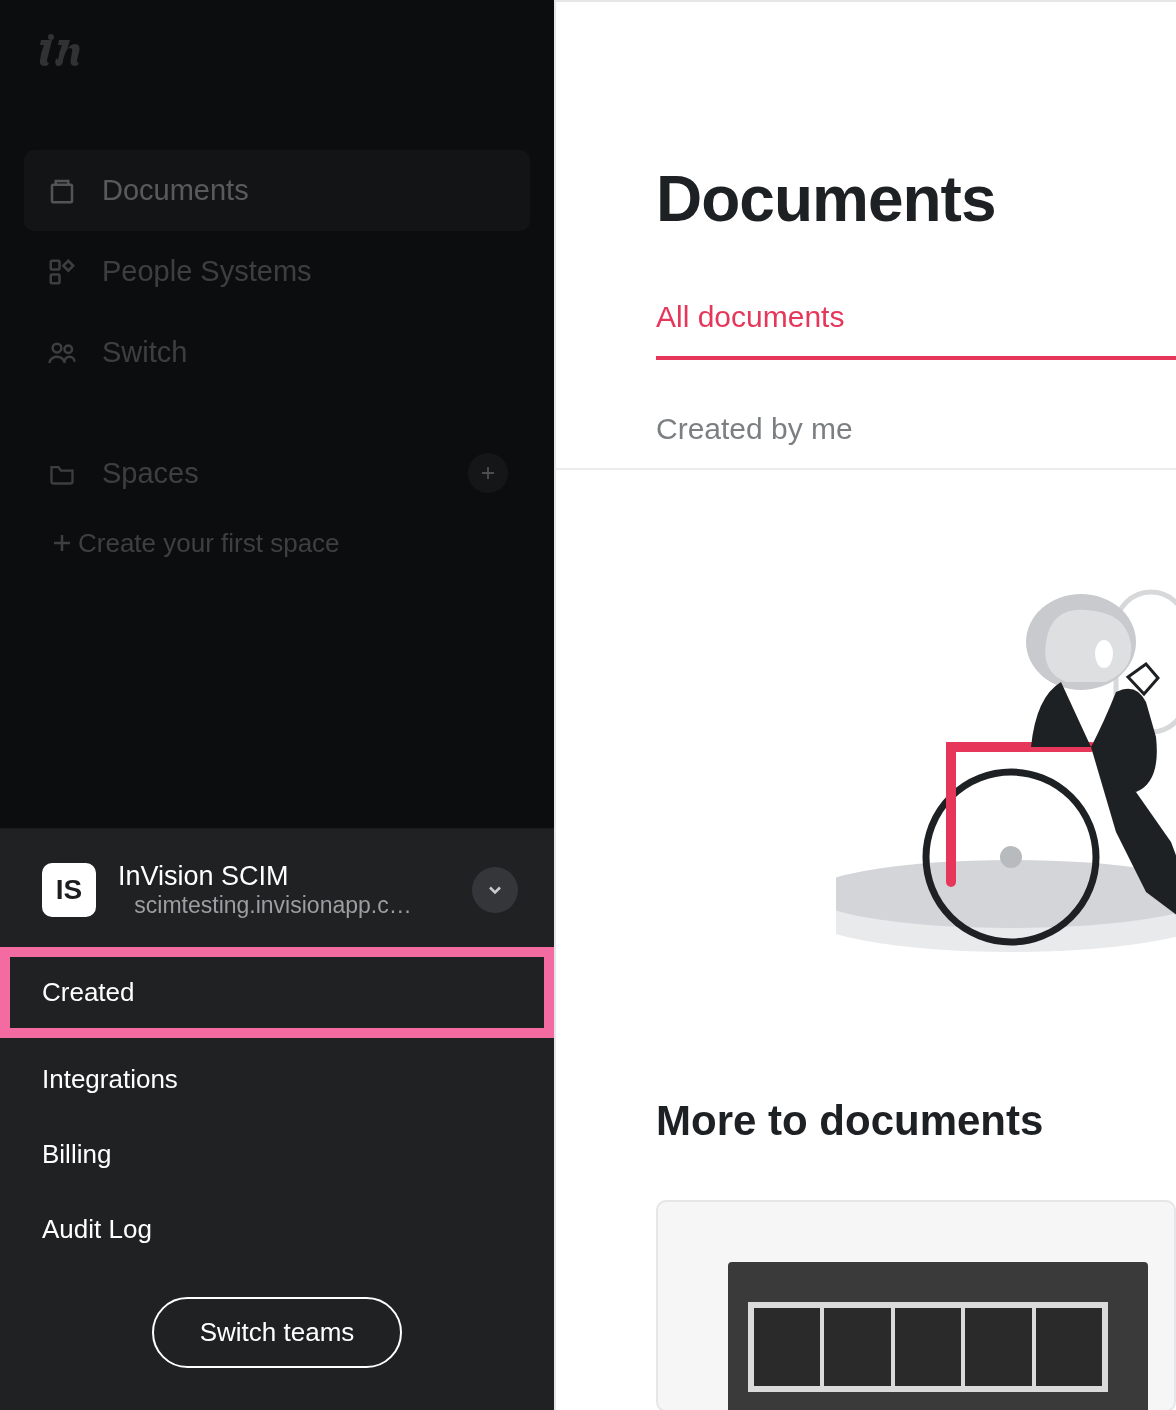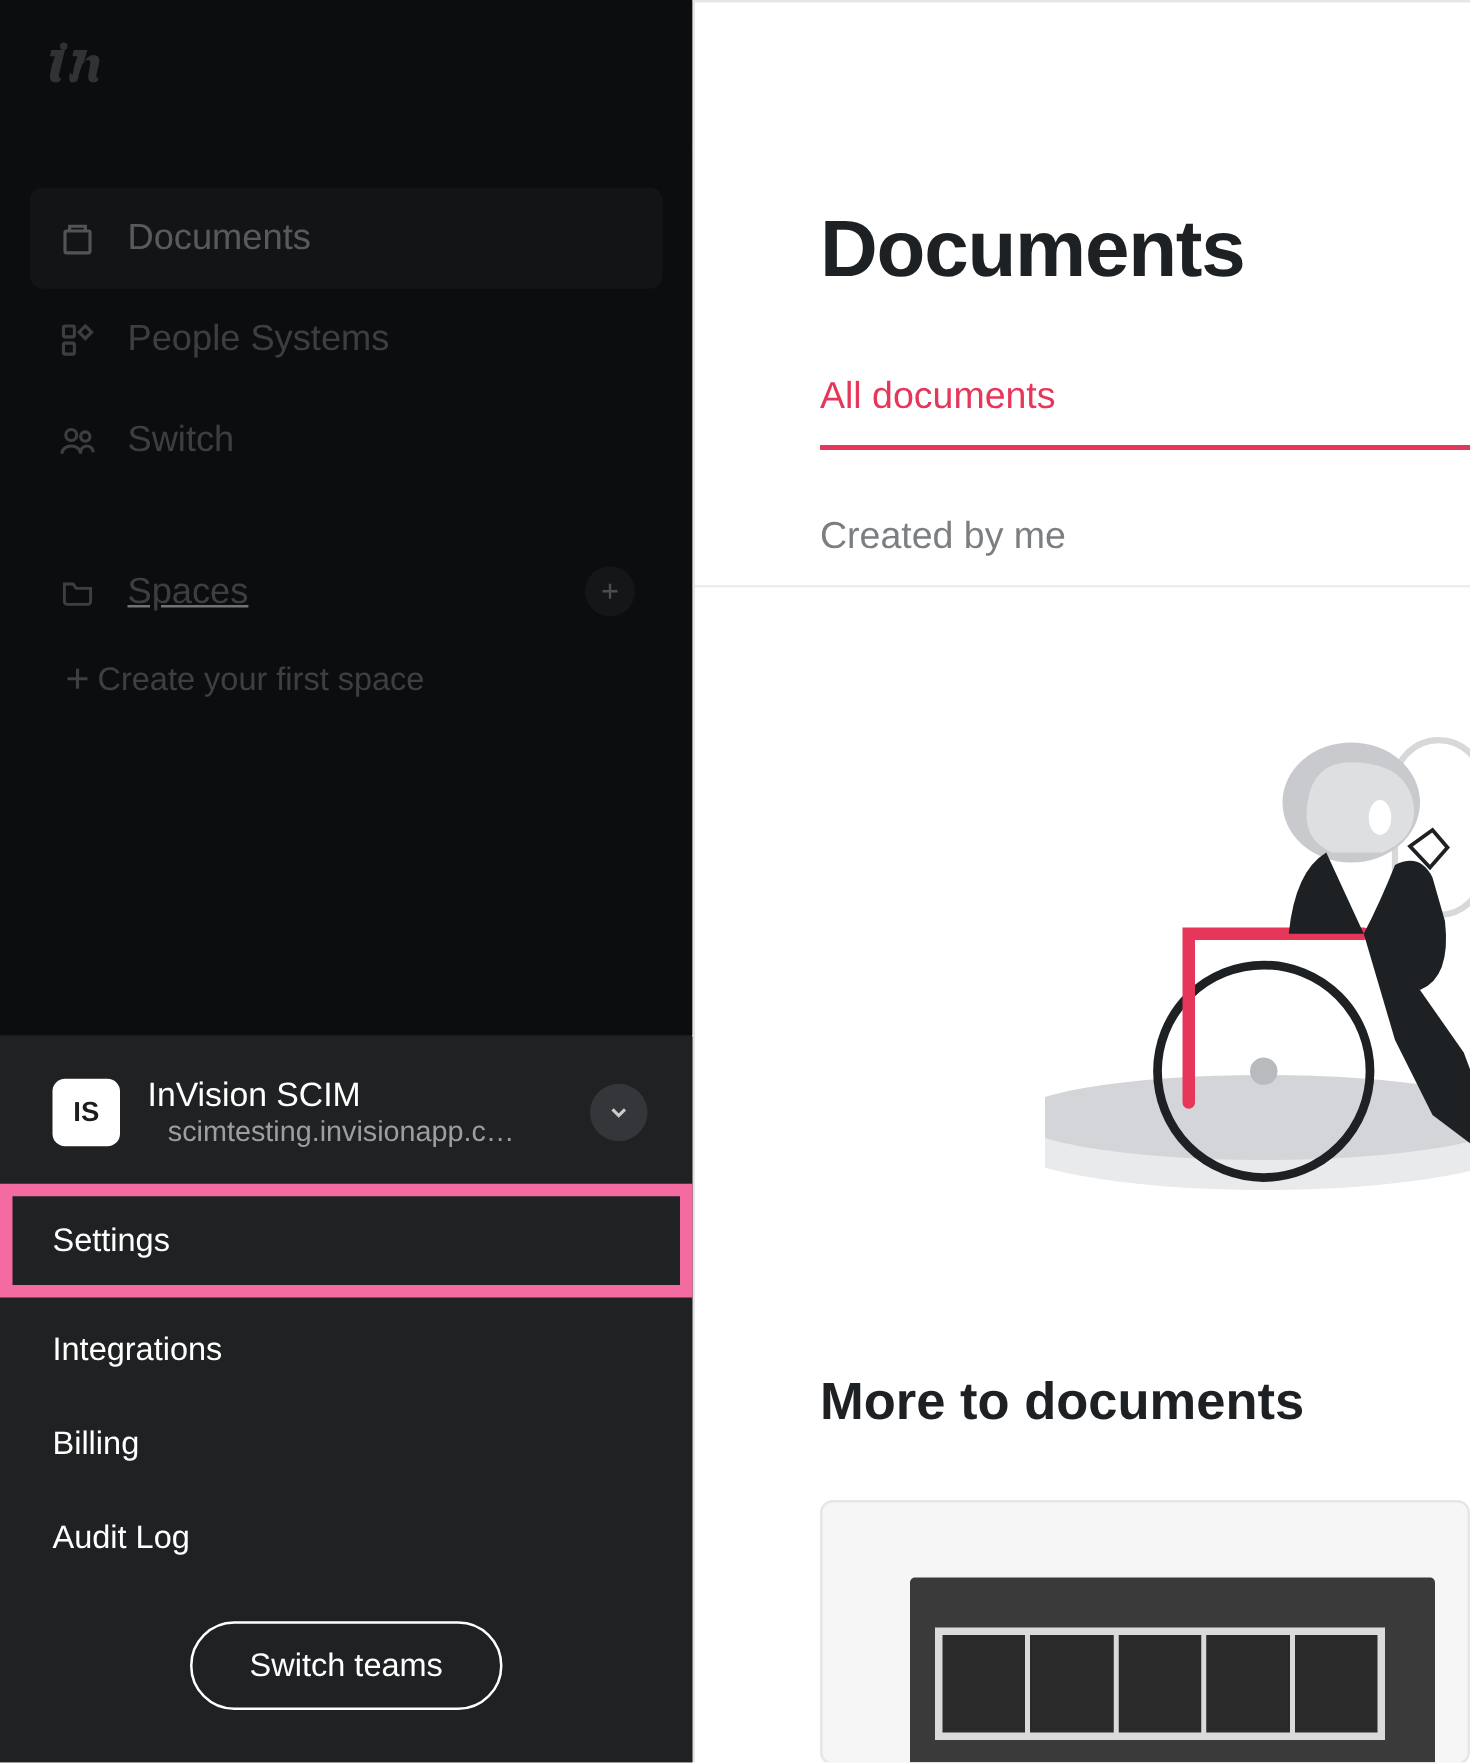--- a/index.html
+++ b/index.html
@@ -47,21 +47,20 @@
       cursor: pointer;
     }
     .nav-item.active { background: #2b2d30; color: #c5c7c9; }
     .nav-icon { width: 32px; height: 32px; flex-shrink: 0; display: flex; align-items: center; justify-content: center; }
     .spaces-section { padding: 40px 24px 0 24px; }
     .spaces-header {
       display: flex;
       align-items: center;
       justify-content: space-between;
       padding: 20px 22px;
-      text-decoration: underline;
     }
     .spaces-left { display: flex; align-items: center; gap: 24px; color: #888b8f; font-size: 29px; font-weight: 500; }
     .add-btn {
       width: 40px; height: 40px;
       border-radius: 50%;
       background: #2f3133;
       display: flex; align-items: center; justify-content: center;
       color: #a0a2a4;
       cursor: pointer;
     }
@@ -82,21 +81,21 @@
     .team-row {
       display: flex;
       align-items: center;
       gap: 22px;
       padding: 32px 36px 28px 42px;
     }
     .team-avatar {
       width: 54px; height: 54px;
       background: #fff;
       color: #1b1d1f;
-      font-size: 22px;
+      font-size: 28px;
       font-weight: 600;
       border-radius: 10px;
       display: flex; align-items: center; justify-content: center;
     }
     .team-info { flex: 1; min-width: 0; }
     .team-name { font-size: 27px; font-weight: 500; color: #fff; }
     .team-url { font-size: 23px; color: #9c9ea0; white-space: nowrap; overflow: hidden; text-overflow: ellipsis; max-width: 310px; text-align: center; }
     .chevron-btn {
       width: 46px; height: 46px;
       border-radius: 50%;
@@ -291,21 +290,21 @@
         <div class="team-url">scimtesting.invisionapp.c…</div>
       </div>
       <div class="chevron-btn">
         <svg width="20" height="20" viewBox="0 0 24 24" fill="none" stroke="#c9cbcd" stroke-width="3">
             <path d="M6 9l6 6 6-6"></path>
           </svg>
       </div>
     </div>
     <div class="menu-list">
       <div class="menu-item highlighted">
-        <span>Settings</span>
+        <span>Created</span>
       </div>
       <div class="menu-item">
         <span>Integrations</span>
       </div>
       <div class="menu-item">
         <span>Billing</span>
       </div>
       <div class="menu-item">
         <span>Audit Log</span>
       </div>

